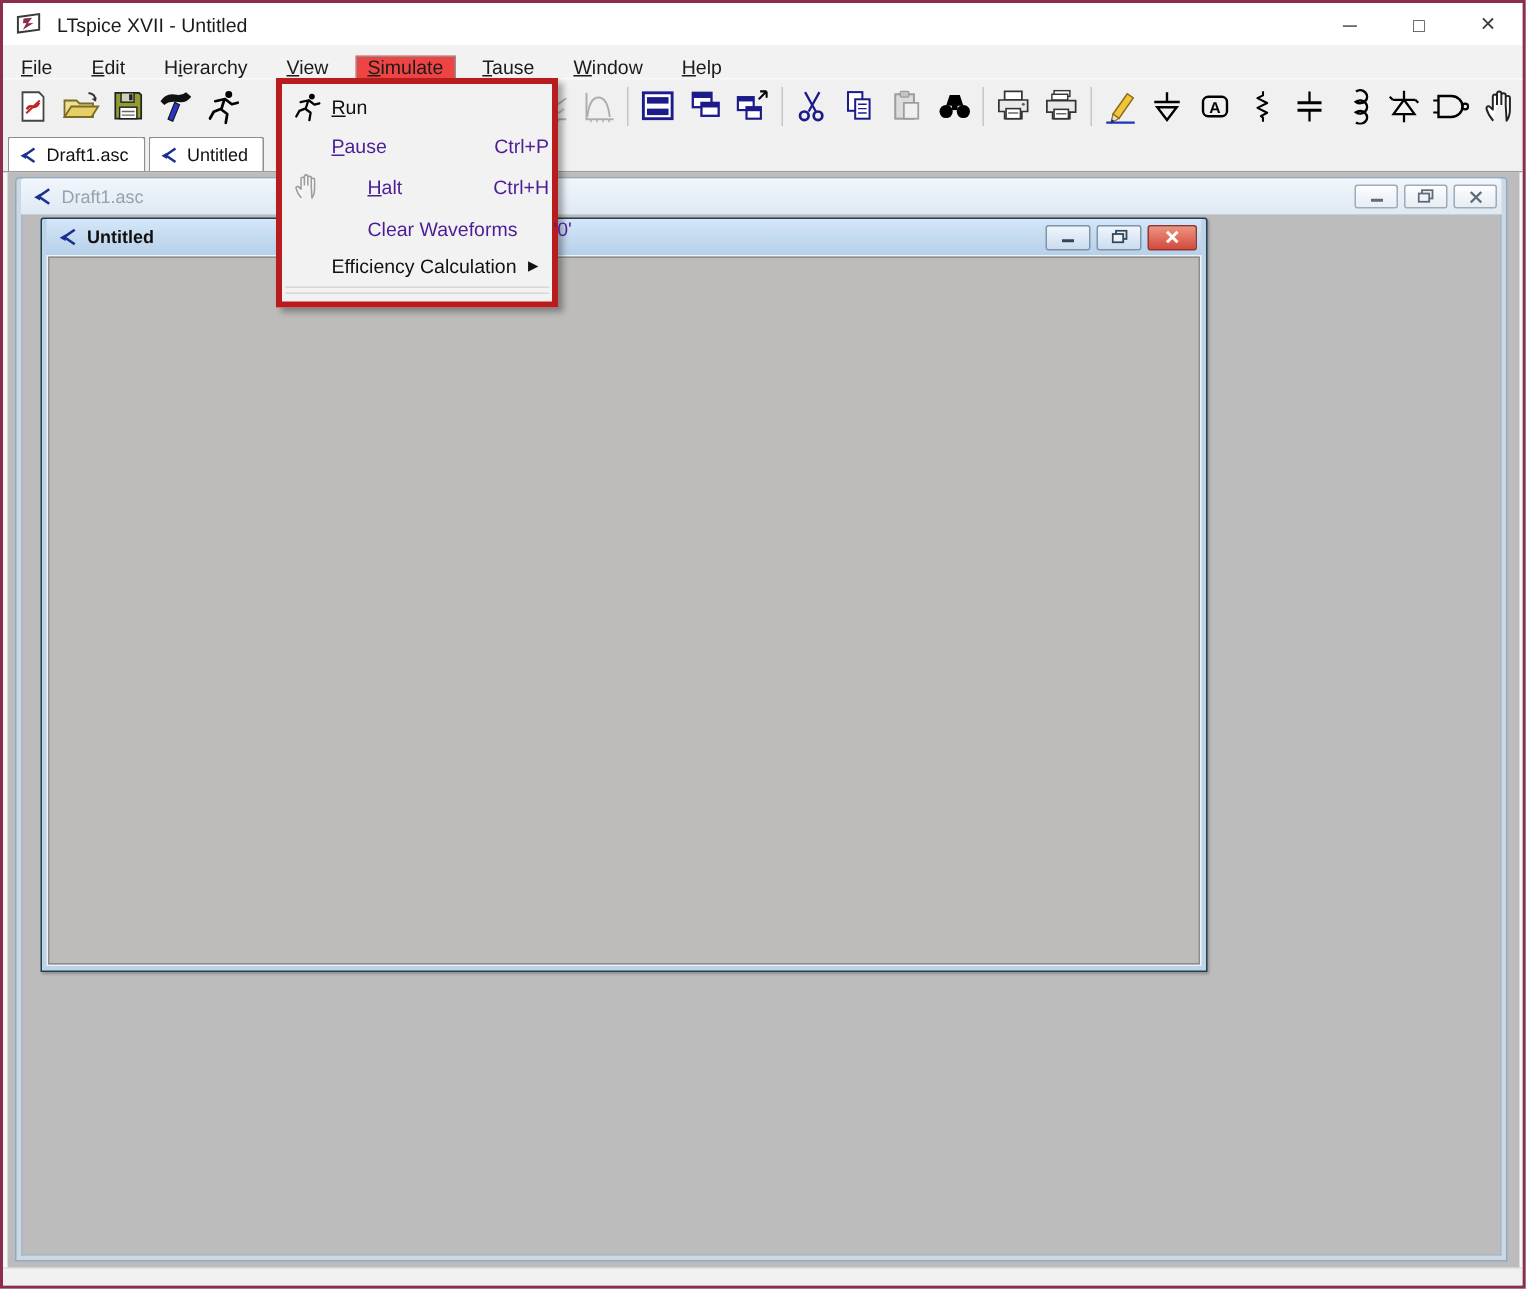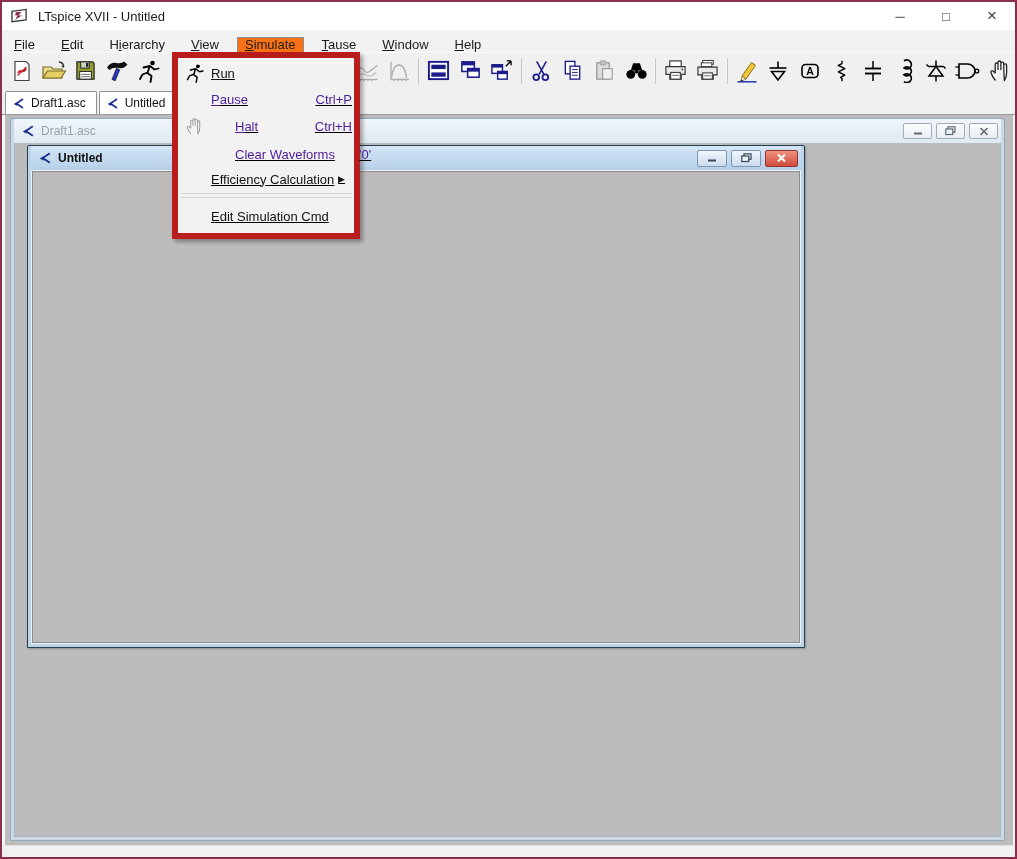--- a/index.html
+++ b/index.html
@@ -13,21 +13,21 @@
   
   .titlebar { height:28px; background:#fff; display:flex; align-items:center; padding-left:8px; flex:0 0 auto; }
   .app-title { font-size:13px; color:#1b1b1b; margin-left:9px; }
   .win-controls { margin-left:auto; display:flex; height:100%; }
   .win-btn { width:46px; height:100%; display:flex; align-items:center; justify-content:center; font-size:13px; color:#3b3b3b; }
   .win-btn.close-b { font-size:17px; }
   
   .menubar { height:22px; background:#f2f2f2; display:flex; align-items:flex-end; padding-left:4px; font-size:13px; flex:0 0 auto;gap:10px; }
   .menu-item { padding:0 8px; display:flex; align-items:center; color:#1b1b1b; }
   .menu-item .k { text-decoration:underline; }
-  .menu-item.open { background:#f97316; box-shadow: inset 1px 0 #8f8f8f, inset -1px 0 #8f8f8f, inset 0 1px #8f8f8f; }
+  .menu-item.open { background:#ef4444; box-shadow: inset 1px 0 #8f8f8f, inset -1px 0 #8f8f8f, inset 0 1px #8f8f8f; }
   
   .toolbar { height:36px; background:#f0f0f0; border-top:1px solid #fafafa; display:flex; align-items:center; padding-left:5px; gap:1px; flex:0 0 auto; }
   .tb-btn { width:31px; height:30px; display:flex; align-items:center; justify-content:center; background:transparent; border:none; }
   .tb-sep { width:1px; height:26px; background:#c6c6c6; margin:0 3px; flex:0 0 auto; }
   .tb-spacer { width:186px; height:30px; flex:0 0 auto; }
   
   .tabbar { height:27px; background:#f0f0f0; display:flex; align-items:flex-end; padding-left:3px; border-bottom:1px solid #9a9a9a; flex:0 0 auto; }
   .tab { height:23px; background:#fff; border:1px solid #8f8f8f; border-bottom:none; border-radius:2px 2px 0 0; display:flex; align-items:center; padding:0 10px 0 6px; font-size:12px; color:#111; margin-right:2px; }
   .tab .ticon { margin-right:6px; display:flex; }
   
@@ -48,23 +48,23 @@
     background:#bdd3e8; border:1px solid #24404f; box-shadow:1px 1px 2px rgba(0,0,0,.25);
     display:flex; flex-direction:column; padding:0 3px 3px 3px; border-radius:2px 2px 0 0; }
   .untitled-titlebar { height:24px; display:flex; align-items:center; padding:0 3px 0 7px;
     background:linear-gradient(#d5e6f7,#b6d0e9); flex:0 0 auto; }
   .untitled-title { font-size:12px; font-weight:bold; color:#101010; margin-left:6px; }
   .mdi-btn.active-b { width:30px; height:17px; border:1px solid #7e96ac; background:linear-gradient(#f0f6fc,#ccdcee); color:#33475a; }
   .mdi-btn.close-red { width:33px; background:linear-gradient(#ef937f,#d24a3e); border:1px solid #92352b; }
   .canvas-frame { flex:1; background:#eef3f8; padding:1px; display:flex; }
   .untitled-canvas { flex:1; background:#bdbcbb; border:1px solid #8e8e8e; }
   
-  .sim-menu { position:absolute; left:170px; top:50px; width:188px; z-index:100;
-    background:#f2f2f2; border:6px solid #b91c1c; box-shadow:3px 3px 4px rgba(0,0,0,.32);
-    padding:2px 0; font-size:13px;text-decoration:underline; }
+  .sim-menu { position:absolute; left:182px; top:50px; width:188px; z-index:100;
+    background:#f2f2f2; border:4px solid #b91c1c; box-shadow:3px 3px 4px rgba(0,0,0,.32);
+    padding:2px 0; font-size:13px; }
   .mi { height:26px; display:flex; align-items:center; color:#111; }
   .mi .ic { width:33px; display:flex; align-items:center; justify-content:center; flex:0 0 auto; }
   .mi .lbl { flex:1; white-space:nowrap; }
   .mi .lbl .k { text-decoration:underline; }
   .mi .sc { padding-right:2px; color:#9d9d9d; }
   .mi .sub { padding-right:9px; font-size:9px; color:#111; }
   .mi.disabled, .mi.disabled .lbl, .mi.disabled .sc { color:#4c1d95; }
   .mi.tall { height:28px;gap:24px; }
   .mi.short { height:22px; }
   .mi.last { height:30px; }
@@ -496,22 +496,17 @@
       <span class="lbl"><span>Clear Waveforms</span><span class="k"></span><span></span></span>
       <span class="sc">'0'</span>
     </div>
     <div class="mi short">
       <span class="ic"></span>
       <span class="lbl"><span>Efficiency Calculation</span><span class="k"></span><span></span></span>
       <span class="sub">▶</span>
     </div>
     <div class="msep"></div>
     <div class="msep"></div>
-    <div class="mi last">
-      <span class="ic"></span>
-      <span class="lbl"><span>Edit Simulation Cmd</span><span class="k"></span><span></span></span>
-      <span class="sc"></span>
-    </div>
   </div>
 
   <div class="statusbar"><span></span></div>
 
 </div>
 
 </body></html>

